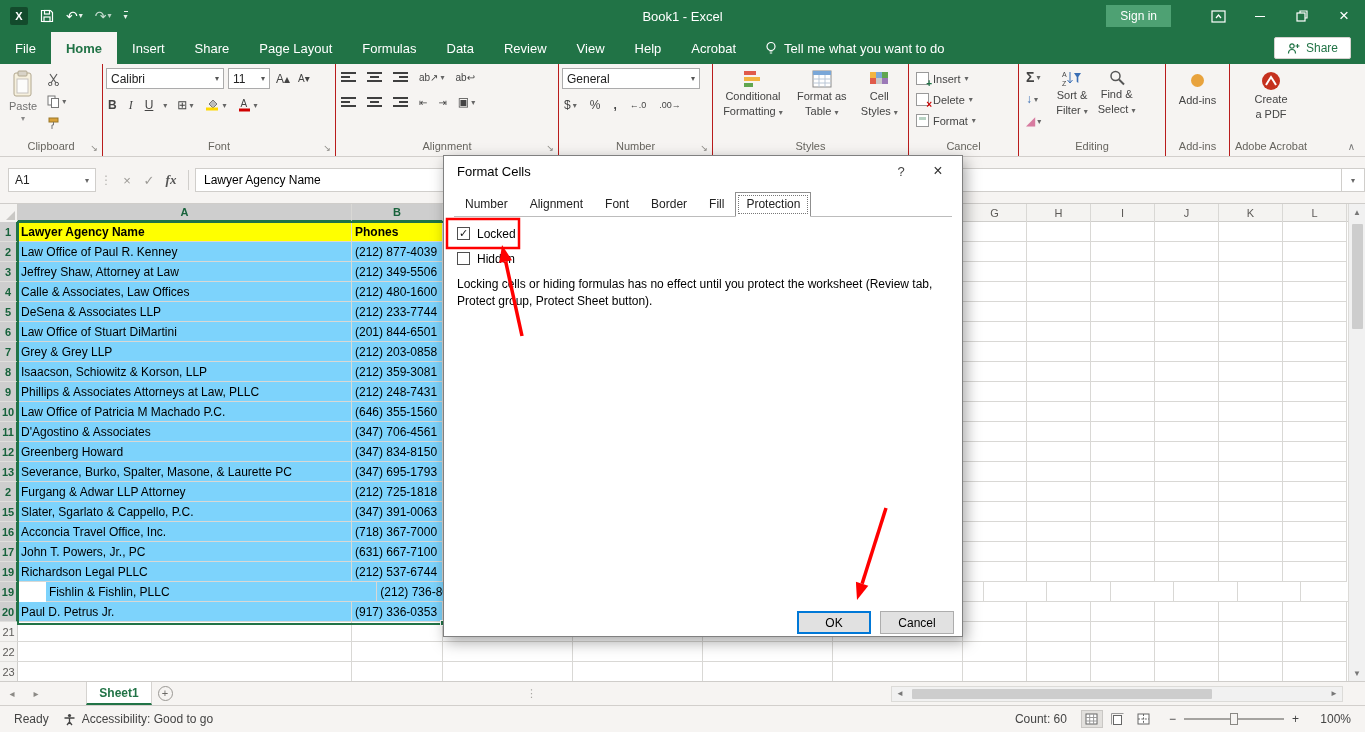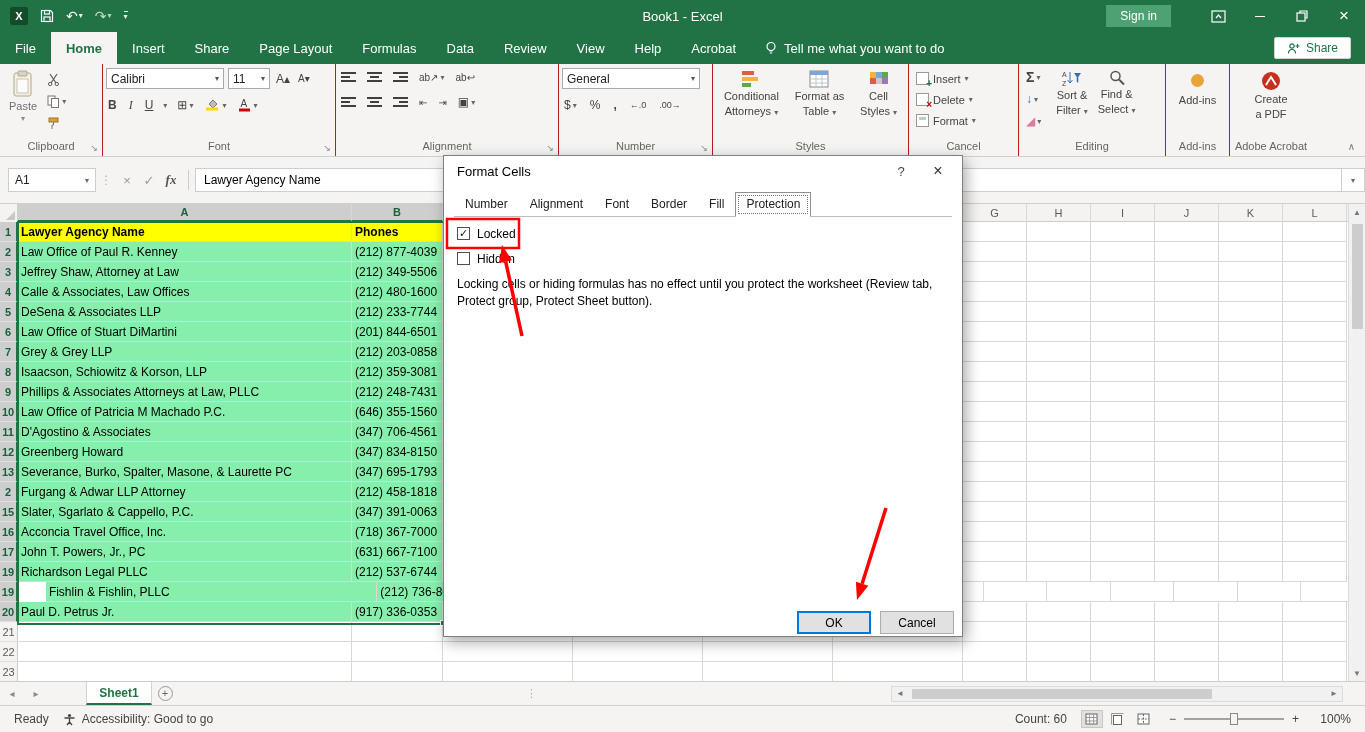--- a/index.html
+++ b/index.html
@@ -69,21 +69,21 @@
   .headrow{display:flex;height:18px;background:#f4f3f1;border-bottom:1px solid #cfcecb;}
   .corner{width:18px;height:18px;border-right:1px solid #cfcecb;position:relative;background:#f4f3f1;}
   .corner::after{content:"";position:absolute;right:2px;bottom:2px;border-left:9px solid transparent;border-bottom:9px solid #c9c8c5;}
   .colh{height:18px;border-right:1px solid #d9d8d5;font-size:11px;color:#5c5a57;display:flex;align-items:center;justify-content:center;}
   .colh.sel{background:#cecece;color:#18633c;border-bottom:2px solid #217346;font-weight:bold;}
   .grow{display:flex;height:20px;}
   .rnum{width:18px;font-size:11px;color:#5c5a57;background:#f4f3f1;border-right:1px solid #cfcecb;border-bottom:1px solid #e0dfdc;display:flex;align-items:center;justify-content:center;}
   .rnum.sel{background:#cecece;color:#18633c;border-right:2px solid #217346;font-weight:bold;}
   .cell{border-right:1px solid #d9d8d5;border-bottom:1px solid #d9d8d5;font-size:12px;color:#000;padding:0 3px;display:flex;align-items:center;white-space:nowrap;overflow:hidden;}
   .cell.yellow{background:#ffff00;font-weight:bold;}
-  .cell.selcell{background:#86efac;}
+  .cell.selcell{background:#7dd3fc;}
   .sel-outline{position:absolute;left:17px;top:17px;width:428px;height:404px;border:2px solid #217346;pointer-events:none;z-index:3;}
   .fill-handle{position:absolute;left:440px;top:416px;width:6px;height:6px;background:#217346;border:1px solid #fff;z-index:3;}
   .vscroll{position:absolute;right:0;top:0;width:17px;height:100%;background:#f1f1f1;border-left:1px solid #dcdbd8;display:flex;flex-direction:column;align-items:center;font-size:8px;color:#777;}
   .vthumb{width:11px;height:105px;background:#cdcdcd;margin-top:4px;border-radius:1px;}
   .varrow{height:16px;display:flex;align-items:center;justify-content:center;width:100%;}
 
   
   .sheetbar{position:absolute;left:0;top:681px;width:100%;height:24px;background:#f6f4f2;border-top:1px solid #cfcdca;display:flex;align-items:stretch;font-size:12px;}
   .nav{width:24px;display:flex;align-items:center;justify-content:center;color:#8b8985;font-size:10px;}
   .sheettab{margin-left:38px;width:66px;background:#fff;border-right:1px solid #d5d3d0;border-left:1px solid #d5d3d0;border-bottom:2px solid #217346;color:#217346;font-weight:bold;display:flex;align-items:center;justify-content:center;}
@@ -382,21 +382,21 @@
 
     <div class="rgroup" style="width:196px">
       <div class="gcontent" style="justify-content:space-around;width:100%;">
         <div class="bigbtn2">
           <svg width="22" height="20" viewBox="0 0 22 20">
               <rect x="2" y="2" width="12" height="4" fill="#e05b4b"></rect>
               <rect x="2" y="8" width="16" height="4" fill="#f2b441"></rect>
               <rect x="2" y="14" width="9" height="4" fill="#61a64f"></rect>
             </svg>
           <span>Conditional</span>
-          <span><span>Attorneys</span> <span class="tiny-caret">▾</span></span>
+          <span><span>Formatting</span> <span class="tiny-caret">▾</span></span>
         </div>
         <div class="bigbtn2">
           <svg width="22" height="20" viewBox="0 0 22 20">
               <rect x="2" y="2" width="18" height="16" fill="#fff" stroke="#8a8a8a"></rect>
               <rect x="2" y="2" width="18" height="4" fill="#7aa7d8"></rect>
               <path d="M2 10 h18 M2 14 h18 M8 6 v12 M14 6 v12" stroke="#b9c6d6" fill="none"></path>
             </svg>
           <span>Format as</span>
           <span><span>Table</span> <span class="tiny-caret">▾</span></span>
         </div>
@@ -728,21 +728,21 @@
           <div class="cell" style="width: 64px;"></div>
           <div class="cell" style="width: 64px;"></div>
           <div class="cell" style="width: 64px;"></div>
           <div class="cell" style="width: 64px;"></div>
           <div class="cell" style="width: 64px;"></div>
           <div class="cell" style="width: 64px;"></div>
         </div>
         <div class="grow">
           <div class="rnum sel">2</div>
           <div class="cell selcell" style="width: 334px;">Furgang &amp; Adwar LLP Attorney</div>
-          <div class="cell selcell" style="width: 91px;">(212) 458-1818</div>
+          <div class="cell selcell" style="width: 91px;">(212) 725-1818</div>
           <div class="cell" style="width: 130px;"></div>
           <div class="cell" style="width: 130px;"></div>
           <div class="cell" style="width: 130px;"></div>
           <div class="cell" style="width: 130px;"></div>
           <div class="cell" style="width: 64px;"></div>
           <div class="cell" style="width: 64px;"></div>
           <div class="cell" style="width: 64px;"></div>
           <div class="cell" style="width: 64px;"></div>
           <div class="cell" style="width: 64px;"></div>
           <div class="cell" style="width: 64px;"></div>

